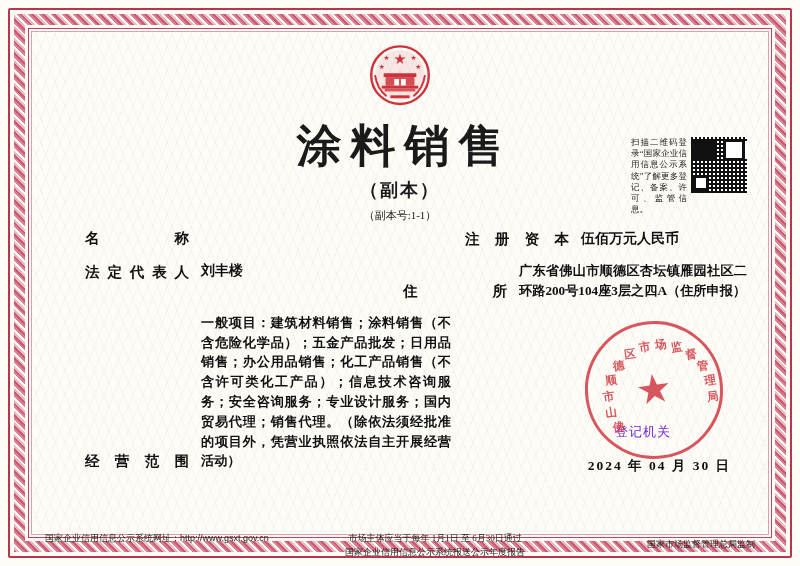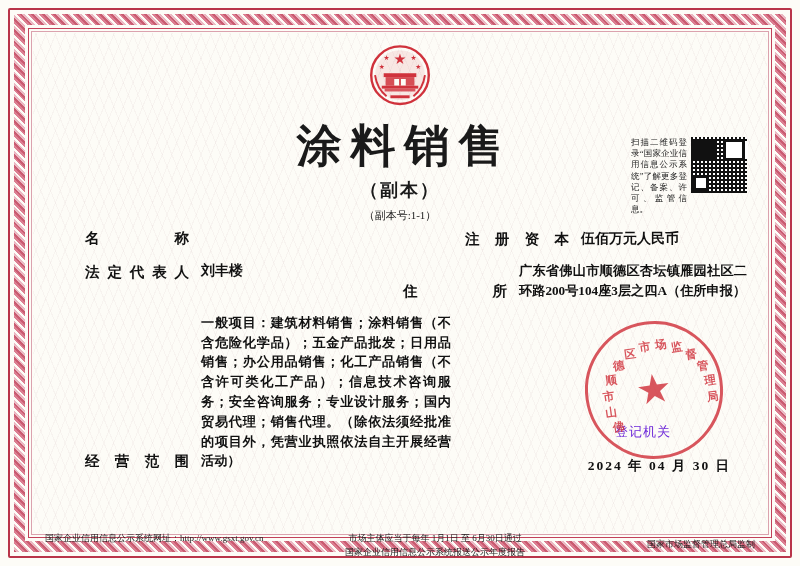--- a/index.html
+++ b/index.html
@@ -293,21 +293,21 @@
     bottom: -26px;
     display: flex;
     justify-content: space-between;
     align-items: flex-start;
     font-size: 9px;
     color: #222;
   }
   .footer-left { width: 250px; line-height: 1.4; }
   .footer-center { width: 250px; text-align: center; line-height: 1.5; }
   .footer-right { width: 180px; text-align: right; padding-top: 6px; }
-  .footer-mono { font-family: Liberation Serif, serif; font-size: 9px; }
+  .footer-mono { font-family: Liberation Sans, sans-serif; font-size: 9px; }
 </style>
 </head>
 <body>
 
 <div class="license">
 
   <div class="border-outer"></div>
   <div class="border-guilloche"></div>
   <div class="border-inner"></div>
   <div class="border-inner2"></div>

